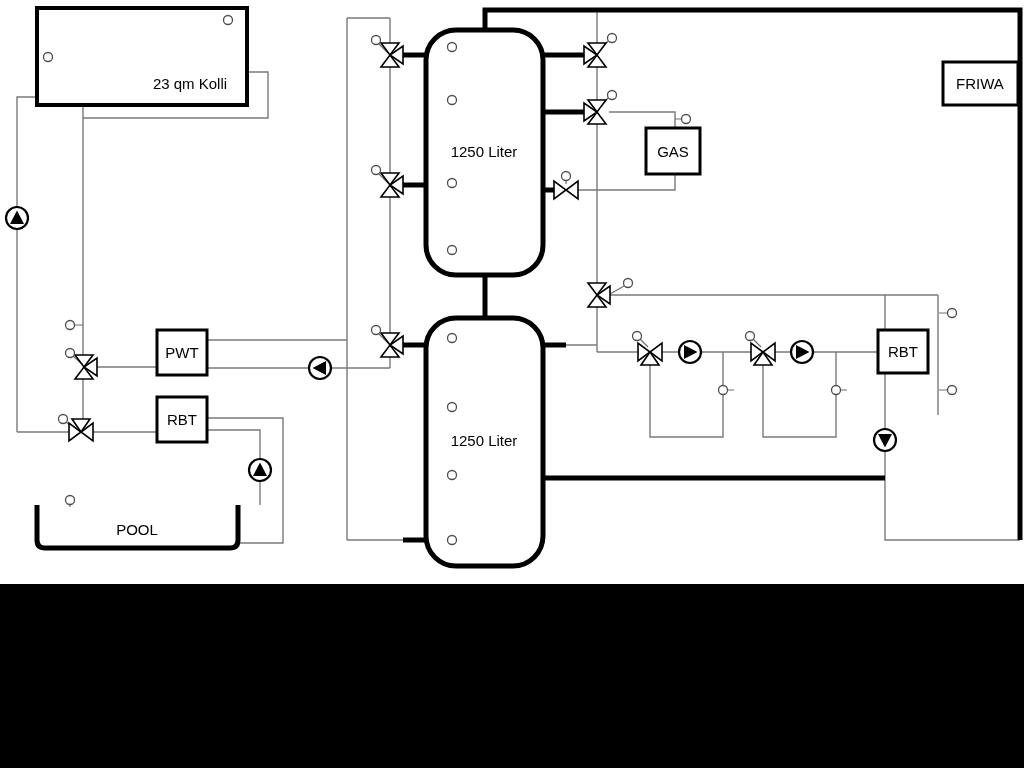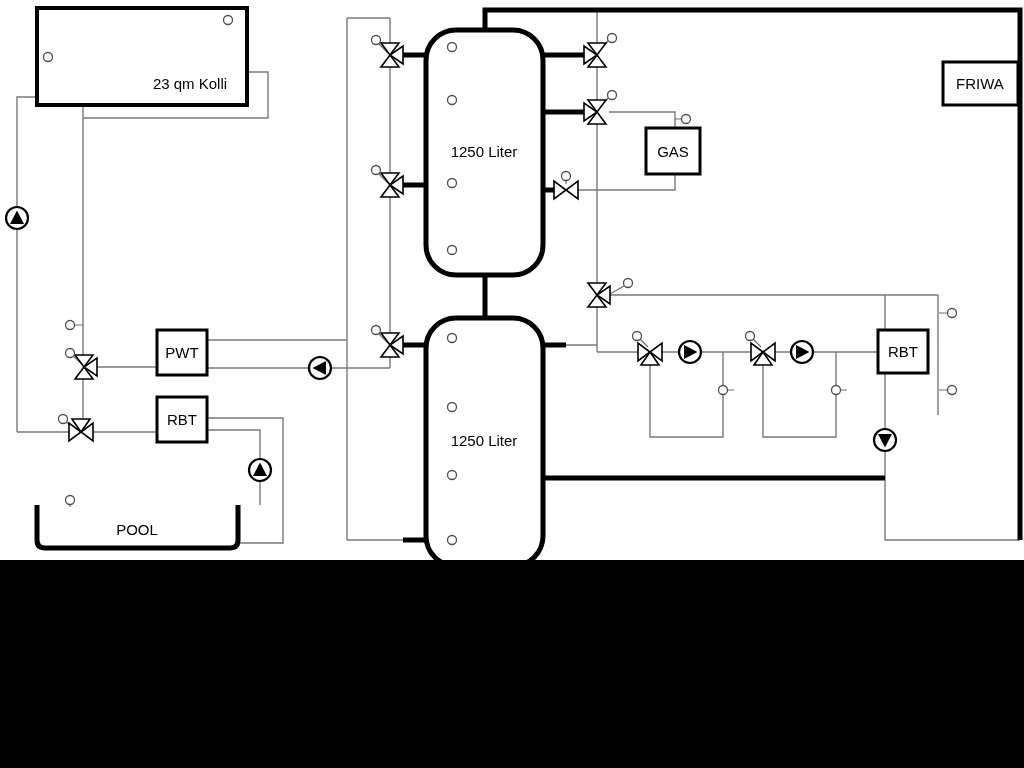--- a/index.html
+++ b/index.html
@@ -1,16 +1,16 @@
 <!DOCTYPE html>
 <html><head>
 <meta charset="utf-8">
 <style>
   html,body{margin:0;padding:0;background:#000;}
-  .stage{position:relative;width:1024px;height:560px;background:#fff;overflow:hidden;}
+  .stage{position:relative;width:1024px;height:768px;background:#fff;overflow:hidden;}
   svg{display:block;}
   .pipe{fill:none;stroke:#7a7a7a;stroke-width:1.4;}
   .stem{fill:none;stroke:#6e6e6e;stroke-width:1.2;}
   .thick{fill:none;stroke:#000;stroke-width:5;}
   .box{fill:#fff;stroke:#000;}
   .lbl{font-family:"Liberation Sans", sans-serif;font-size:15px;fill:#000;text-anchor:middle;}
   .sensor{fill:#fff;stroke:#4d4d4d;stroke-width:1.3;}
 </style>
 </head>
 <body>

